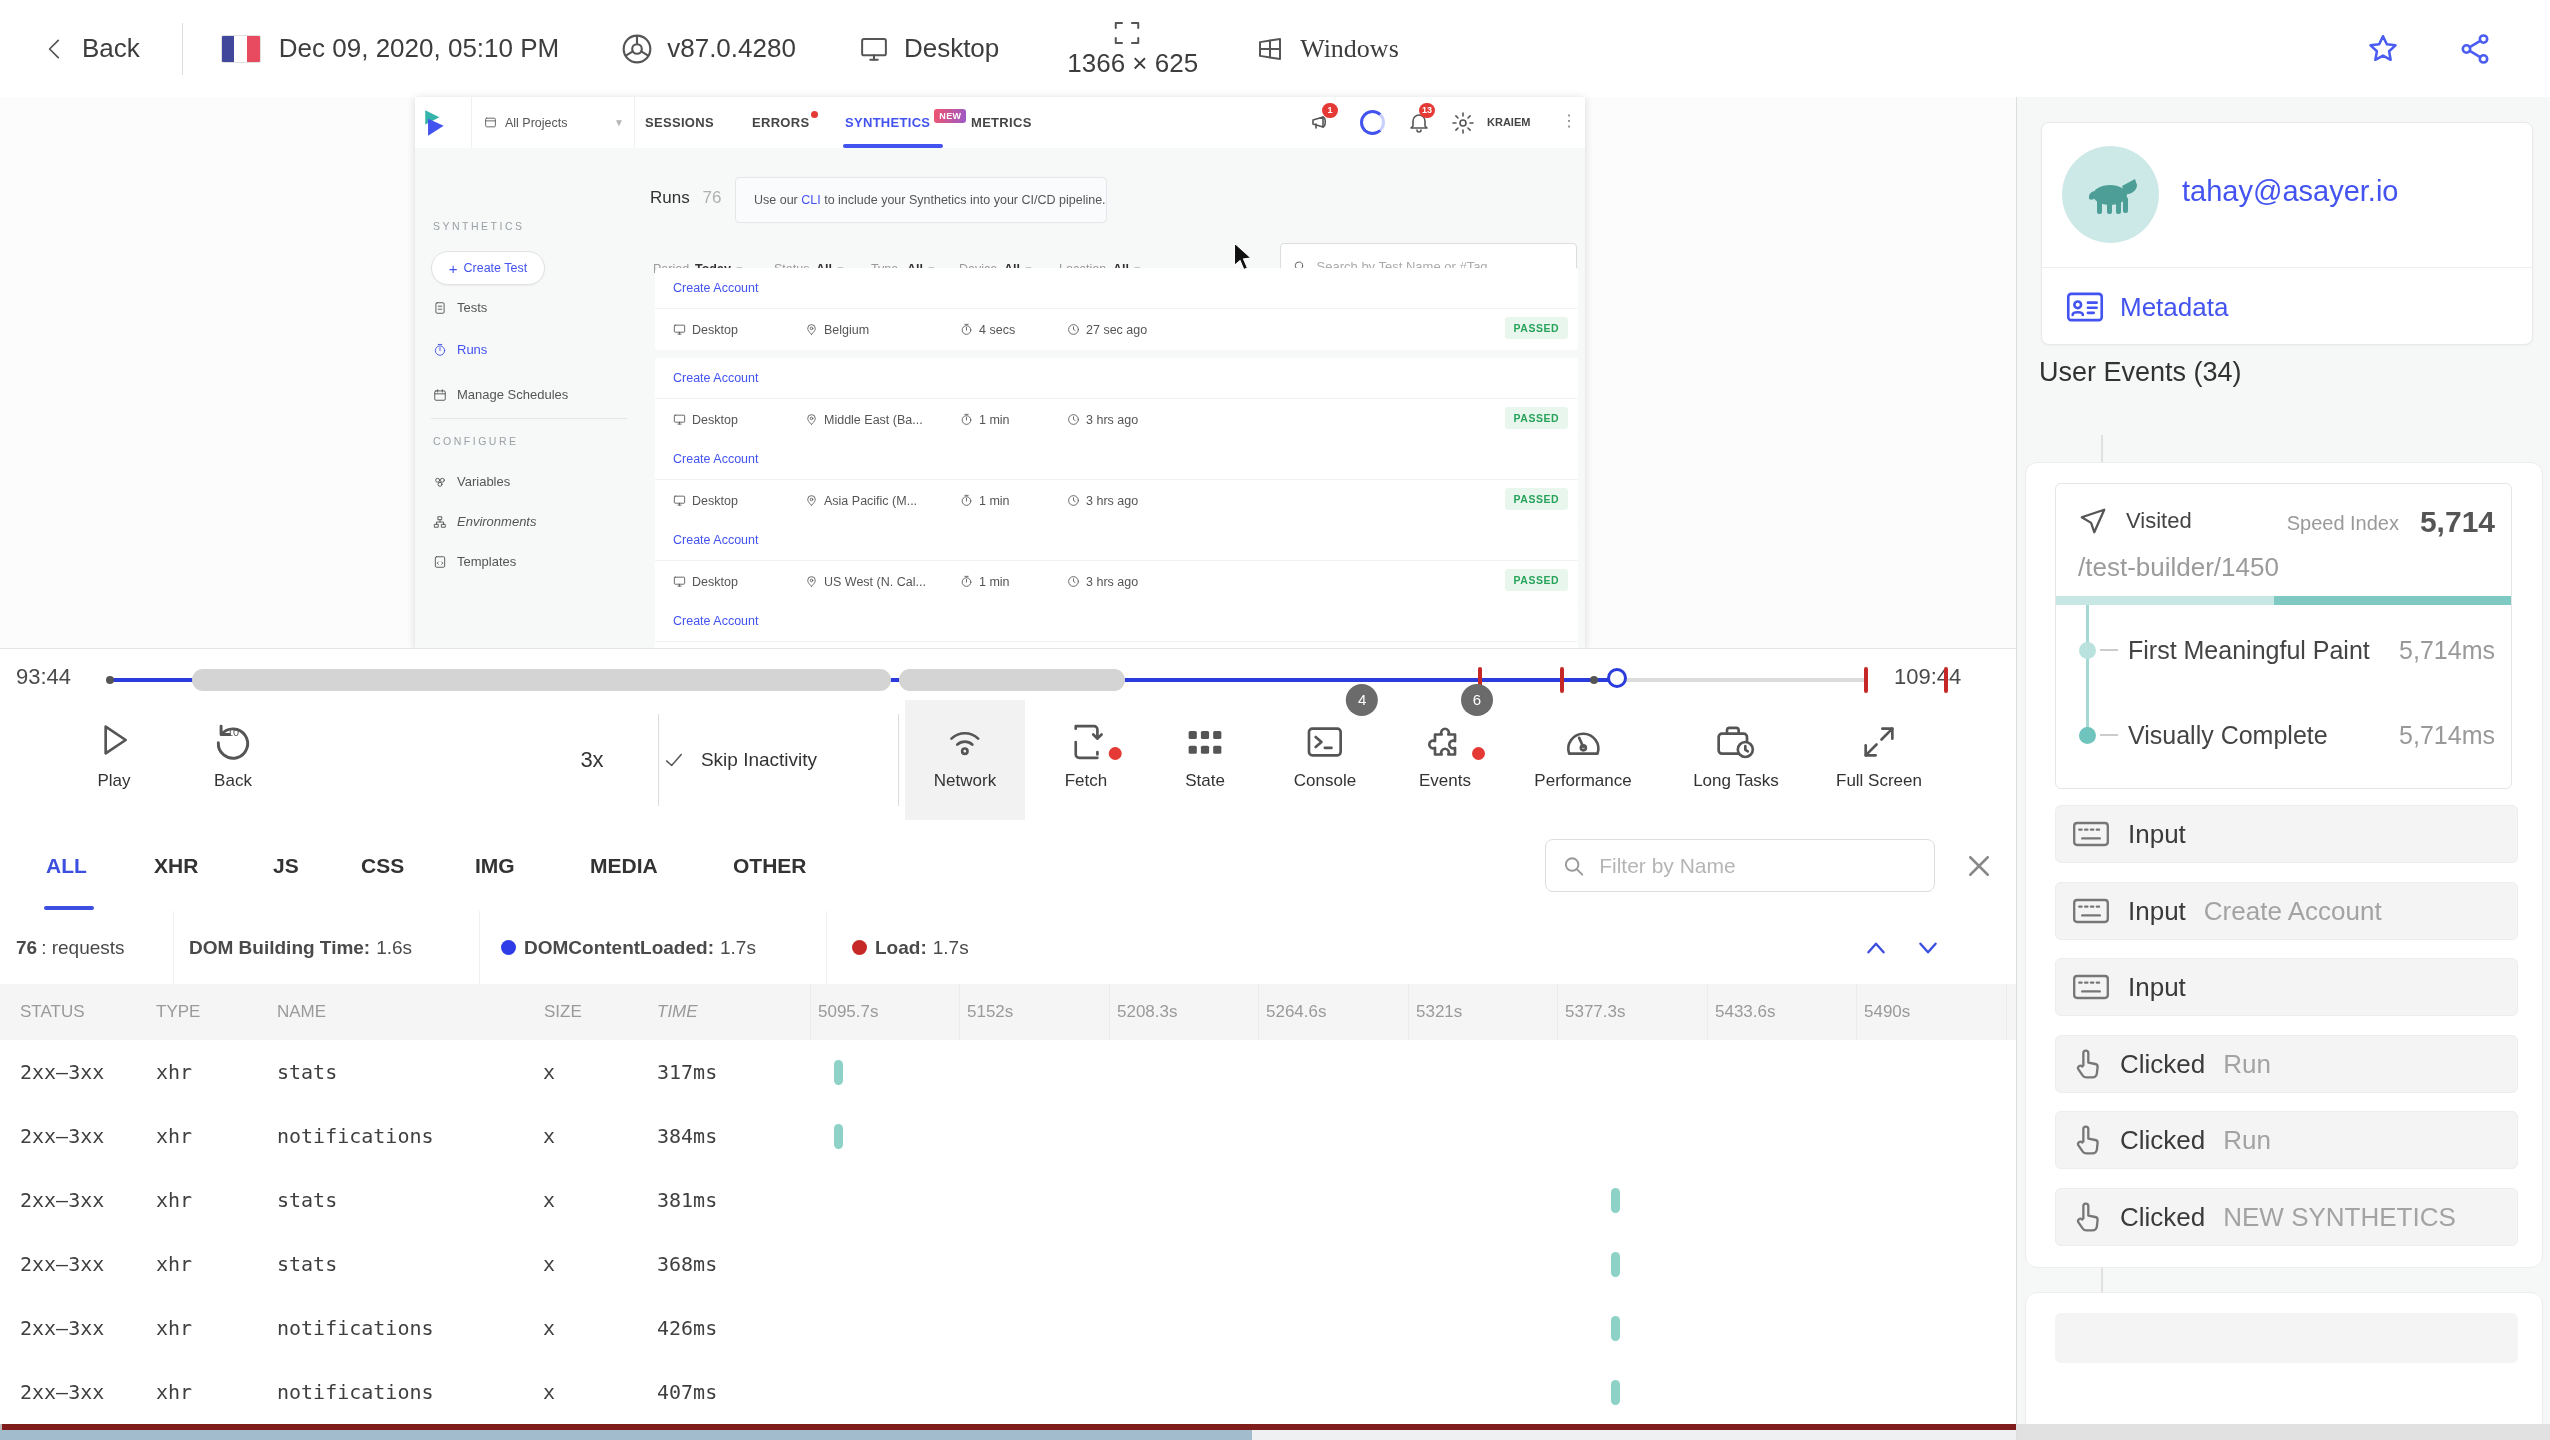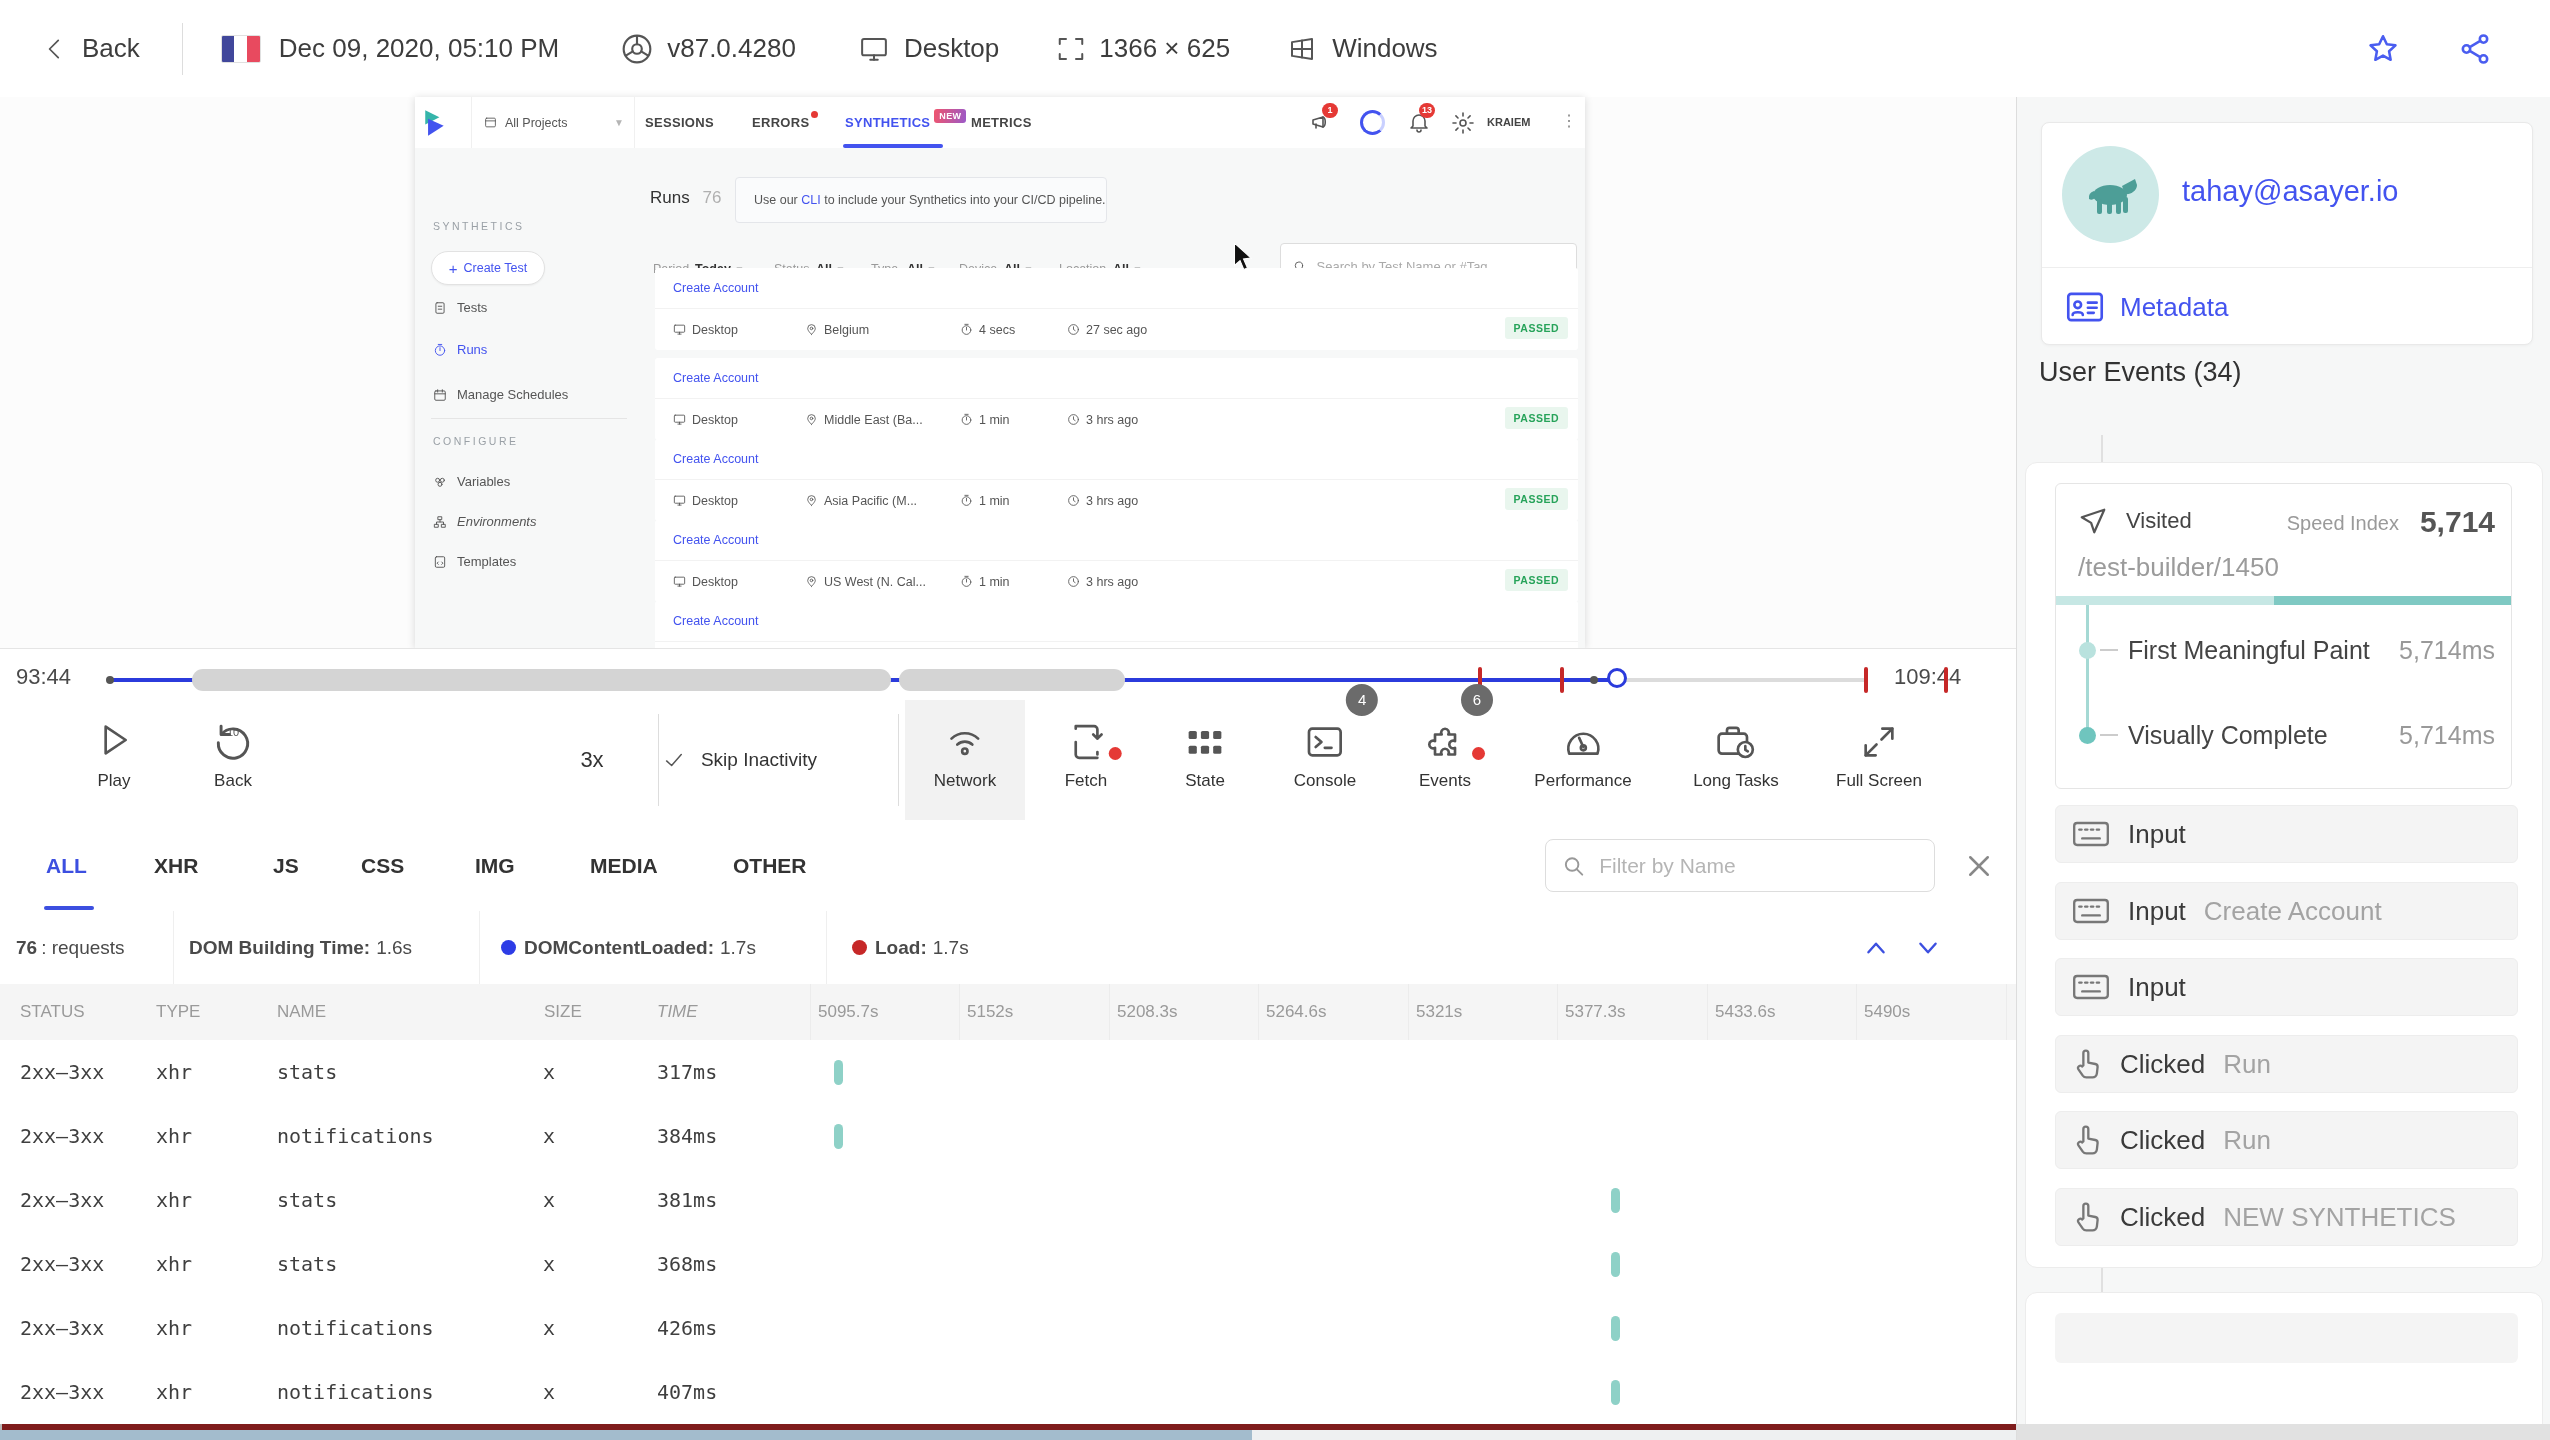--- a/index.html
+++ b/index.html
@@ -146,36 +146,36 @@
       <span style="margin-left:14px;">v87.0.4280</span>
     </div>
     <div class="tb-item" style="margin-left:62px;">
       <svg class="ic" width="32" height="30" viewBox="0 0 24 24">
           <rect x="2.5" y="4" width="19" height="13" rx="1.5"></rect>
           <line x1="9" y1="20.5" x2="15" y2="20.5"></line>
           <line x1="12" y1="17" x2="12" y2="20.5"></line>
         </svg>
       <span style="margin-left:14px;">Desktop</span>
     </div>
-    <div class="tb-item" style="margin-left:56px;">
+    <div class="tb-item" style="margin-left:56px;flex-direction:column;">
       <svg class="ic" width="32" height="30" viewBox="0 0 24 24">
           <polyline points="3,8 3,4 8,4"></polyline>
           <polyline points="16,4 21,4 21,8"></polyline>
           <polyline points="21,16 21,20 16,20"></polyline>
           <polyline points="8,20 3,20 3,16"></polyline>
         </svg>
       <span style="margin-left:12px;">1366 × 625</span>
     </div>
     <div class="tb-item" style="margin-left:56px;">
       <svg class="ic" width="32" height="30" viewBox="0 0 24 24">
           <path d="M4 6.5 L20 4 L20 20 L4 17.5 Z"></path>
           <line x1="4" y1="12" x2="20" y2="12"></line>
           <line x1="12" y1="5.2" x2="12" y2="18.8"></line>
         </svg>
-      <span style="margin-left:14px;">Windows</span>
+      <span style="margin-left:14px;font-family:Liberation Serif, serif;">Windows</span>
     </div>
     <div class="tb-icons">
       <svg class="ic" style="stroke:#4a5df0;stroke-width:1.8" width="34" height="34" viewBox="0 0 24 24">
           <path d="M12 3l2.7 5.6 6.1.8-4.5 4.2 1.1 6-5.4-3-5.4 3 1.1-6L3.2 9.4l6.1-.8z"></path>
         </svg>
       <svg class="ic" style="stroke:#4a5df0;stroke-width:1.8" width="34" height="34" viewBox="0 0 24 24">
           <circle cx="18" cy="5" r="2.6"></circle>
           <circle cx="6" cy="12" r="2.6"></circle>
           <circle cx="18" cy="19" r="2.6"></circle>
           <line x1="8.3" y1="10.7" x2="15.7" y2="6.3"></line>

